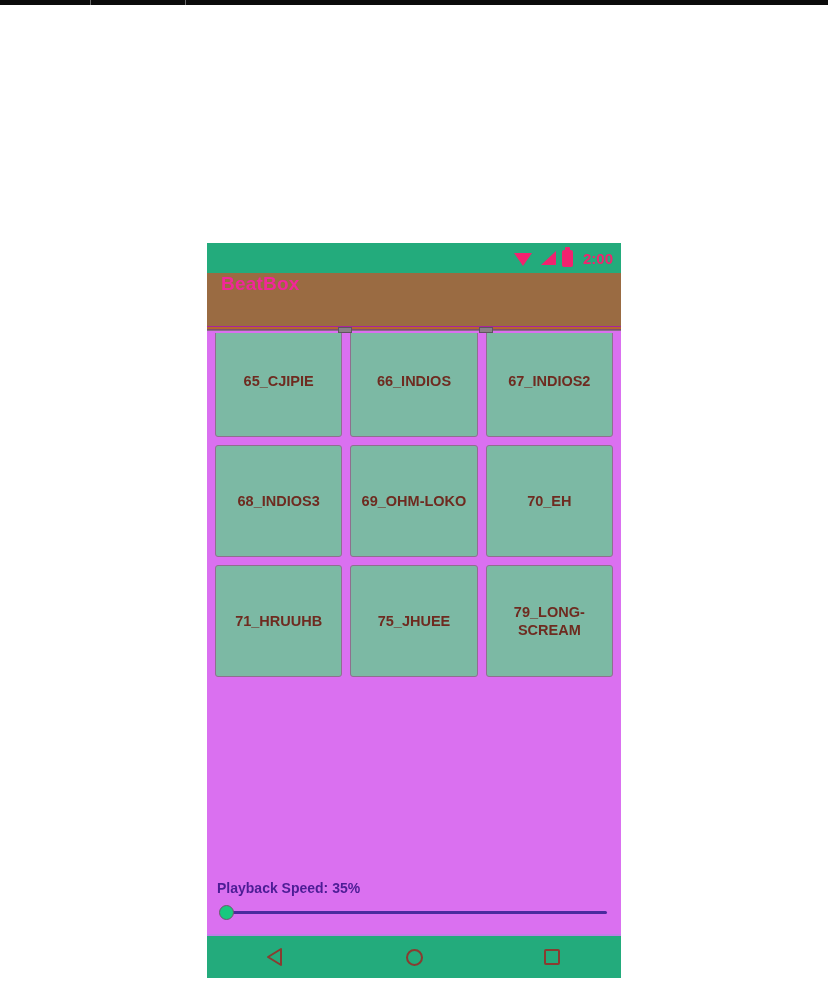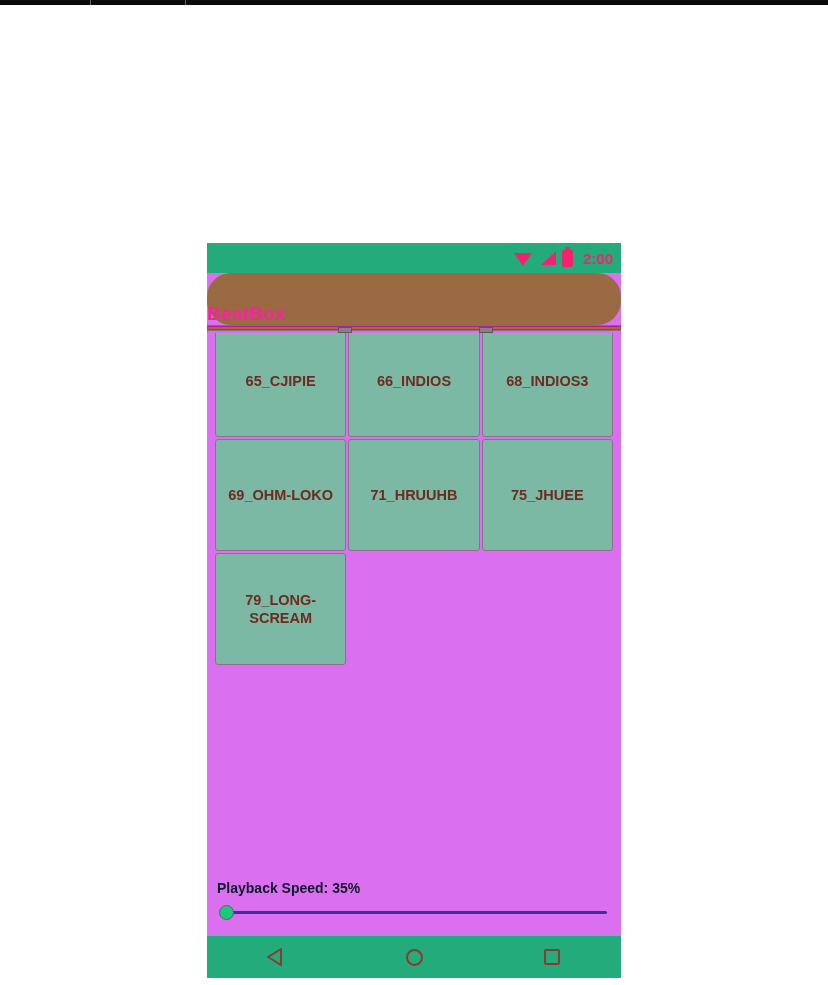--- a/index.html
+++ b/index.html
@@ -102,25 +102,25 @@
     font-weight: bold;
     letter-spacing: 0px;
     margin-left: 4px;
   }
 
   
   #app-bar {
     height: 52px;
     background: #9a6b42;
     display: flex;
-    align-items: flex-end;
+    align-items: flex-start;
+    padding-left: 14px;
     box-sizing: border-box;
     position: relative;
     z-index: 3;
-    border-radius: 24px;
   }
   #app-title {
     color: #f2269a;
     font-size: 19px;
     font-weight: bold;
     letter-spacing: 0.2px;
   }
   
   #artifact-band {
     height: 8px;
@@ -148,21 +148,21 @@
   
   #grid-scroll {
     position: relative;
     background: #da70f0;
     height: 546px;
     overflow: hidden;
   }
   #sound-grid {
     display: grid;
     grid-template-columns: repeat(3, 1fr);
-    gap: 2px;
+    gap: 8px;
     padding: 0 8px 8px 8px;
     box-sizing: border-box;
     margin-top: -8px;
   }
   .sound-button {
     background: #7cb9a4;
     border: 1px solid #8f6f8f;
     border-radius: 3px;
     height: 112px;
     display: flex;
@@ -182,21 +182,21 @@
 
   
   #speed-panel {
     background: #da70f0;
     padding: 1px 8px 6px 8px;
     box-sizing: border-box;
     position: relative;
     z-index: 4;
   }
   #speed-label {
-    color: #0f172a;
+    color: #4c1d95;
     font-size: 14px;
     font-weight: bold;
     margin: 0 0 6px 2px;
     display: block;
   }
   #speed-slider {
     position: relative;
     height: 20px;
   }
   #slider-track {
@@ -281,22 +281,24 @@
 
   <div id="artifact-band">
     <span class="nub" style="left:131px"></span>
     <span class="nub" style="left:272px"></span>
   </div>
 
   <div id="grid-scroll">
     <div id="sound-grid">
         <div class="sound-button">65_CJIPIE</div>
         <div class="sound-button">66_INDIOS</div>
+        <div class="sound-button">67_INDIOS2</div>
         <div class="sound-button">68_INDIOS3</div>
         <div class="sound-button">69_OHM-LOKO</div>
+        <div class="sound-button">70_EH</div>
         <div class="sound-button">71_HRUUHB</div>
         <div class="sound-button">75_JHUEE</div>
         <div class="sound-button">79_LONG-SCREAM</div>
       </div>
   </div>
 
   <div id="speed-panel">
     <span id="speed-label">Playback Speed: 35%</span>
     <div id="speed-slider">
       <div id="slider-track"></div>

